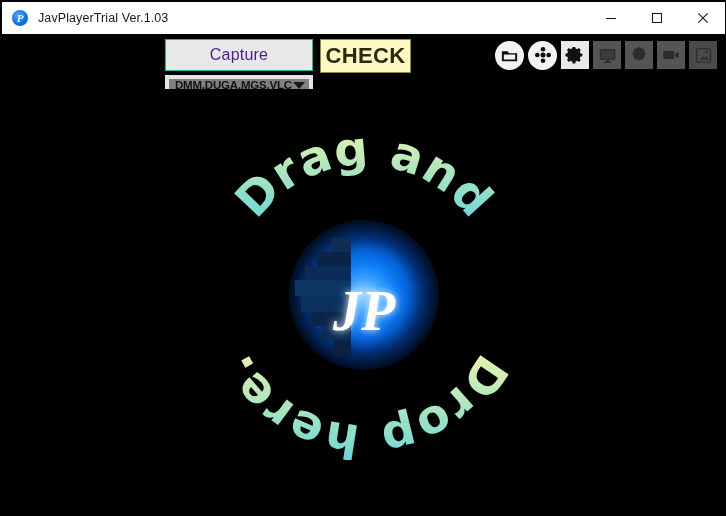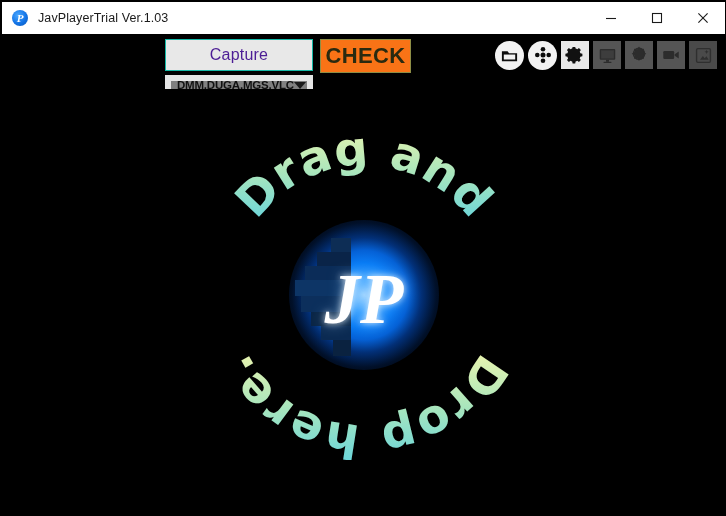--- a/index.html
+++ b/index.html
@@ -115,21 +115,21 @@
     align-items: center;
     justify-content: center;
     letter-spacing: 0.2px;
   }
   #capture-source-select {
     margin-top: 4px;
     width: 148px;
     height: 20px;
     box-sizing: border-box;
     background: #808080;
-    border: 6px solid #e5e5e5;
+    border: 4px solid #e5e5e5;
     display: flex;
     align-items: center;
     padding: 0 4px 0 6px;
   }
   #capture-source-label {
     font-size: 11.5px;
     font-weight: bold;
     color: #111111;
     letter-spacing: -0.2px;
     white-space: nowrap;
@@ -142,21 +142,21 @@
     border-top: 7px solid #1a1a1a;
   }
 
   #check-button {
     position: absolute;
     left: 318px;
     top: 5px;
     width: 91px;
     height: 34px;
     box-sizing: border-box;
-    background: #f97316;
+    background: #fef9c3;
     border: 1px solid #8d8d45;
     color: #2a2a10;
     font-size: 22px;
     font-weight: bold;
     display: flex;
     align-items: center;
     justify-content: center;
     letter-spacing: 0.4px;
   }
 
@@ -247,26 +247,26 @@
   }
   #center-pixels {
     position: absolute;
     left: 2px;
     top: 18px;
     width: 60px;
     height: 118px;
   }
   #center-glyph {
     position: absolute;
-    left: 0; top: 4px;
+    left: 0; top: 16px;
     width: 150px; height: 150px;
     line-height: 150px;
     text-align: center;
     font-family: "Liberation Serif", serif;
-    font-size: 71px;
+    font-size: 56px;
     font-weight: bold;
     font-style: italic;
     color: #ffffff;
     text-shadow: 0 0 6px rgba(255,255,255,0.75), 0 0 14px rgba(160,215,255,0.6);
   }
 
   
   #version-label {
     position: absolute;
     right: 16px;

